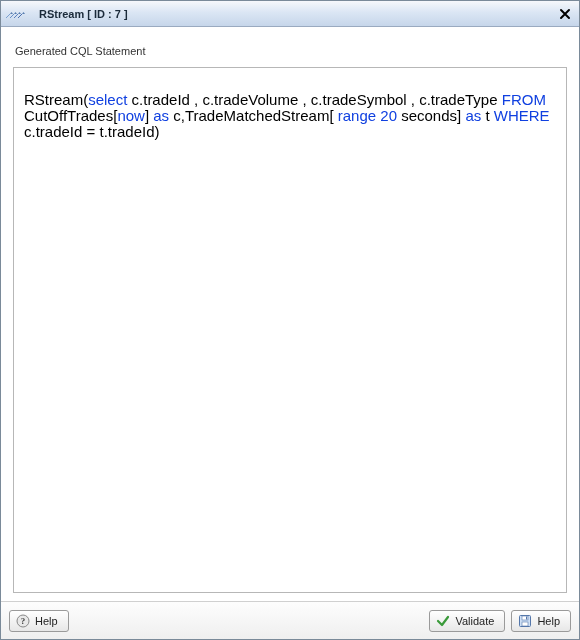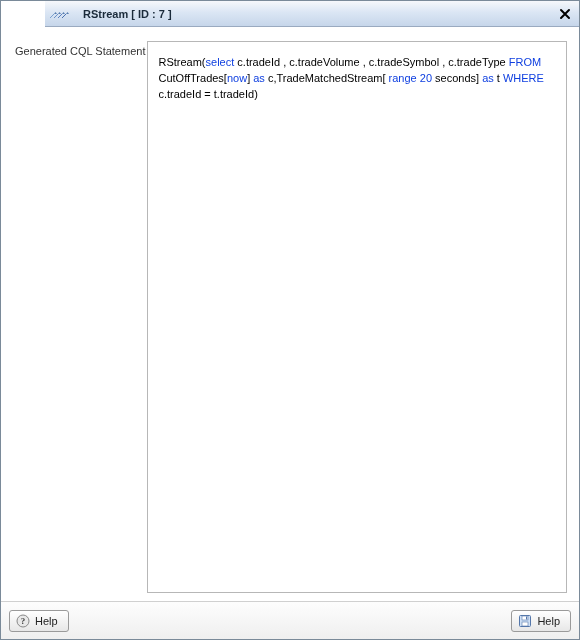--- a/index.html
+++ b/index.html
@@ -17,53 +17,52 @@
     display: flex; flex-direction: column;
     background: #fff;
   }
   .titlebar {
     height: 26px;
     background: linear-gradient(to bottom, #f6f8fb 0%, #dbe6f4 45%, #c6d6ea 100%);
     border-bottom: 1px solid #9aaac0;
     display: flex; align-items: center;
     padding: 0 6px 0 4px;
     gap: 6px;
-    margin-left: 44px;
   }
   .titlebar .icon svg { display: block; }
   .titlebar .title {
     font-weight: bold;
     font-size: 11px;
     color: #1a2a3a;
     flex: 0 0 auto;
   }
   .titlebar .spacer { flex: 1; }
   .titlebar .close {
     width: 16px; height: 16px;
     display: flex; align-items: center; justify-content: center;
     cursor: pointer;
     font-weight: bold;
   }
   .body {
     flex: 1;
     padding: 14px 12px 8px 12px;
-    display: flex; flex-direction: row;
+    display: flex; flex-direction: column;
     overflow: hidden;
   }
   .section-label {
     font-size: 11px;
     color: #333;
     margin: 4px 2px 10px 2px;
   }
   .cql-box {
     flex: 1;
     border: 1px solid #b7b7b7;
     background: #fff;
-    padding: 12px 10px;
-    font-size: 11px;
+    padding: 24px 10px;
+    font-size: 15px;
     line-height: 16px;
     overflow: auto;
     color: #000;
   }
   .cql-box span { white-space: normal; }
   .kw { color: #1040e0; }
   .footer {
     height: 38px;
     border-top: 1px solid #d0d0d0;
     background: linear-gradient(to bottom, #fdfdfd, #efefef);
@@ -130,20 +129,28 @@
           <circle cx="7" cy="7" r="6" fill="#e8e8e8" stroke="#888"></circle>
           <text x="7" y="10" text-anchor="middle" font-size="9" font-family="Tahoma" fill="#444" font-weight="bold">?</text>
         </svg>
       </span>
       <span>Help</span>
     </div>
     <span class="spacer"></span>
     <div class="btn">
       <span class="bicon">
         <svg width="14" height="14" viewBox="0 0 14 14">
+          <path d="M2 7 L6 11 L12 3" fill="none" stroke="#3a9a3a" stroke-width="2.2" stroke-linecap="round" stroke-linejoin="round"></path>
+        </svg>
+      </span>
+      <span>Validate</span>
+    </div>
+    <div class="btn">
+      <span class="bicon">
+        <svg width="14" height="14" viewBox="0 0 14 14">
           <rect x="1.5" y="1.5" width="11" height="11" rx="1" fill="#cfe0f5" stroke="#5577aa"></rect>
           <rect x="4" y="2" width="6" height="4" fill="#fff" stroke="#5577aa" stroke-width="0.6"></rect>
           <rect x="4" y="8" width="6" height="4" fill="#fff" stroke="#5577aa" stroke-width="0.6"></rect>
           <rect x="8" y="2.5" width="1.2" height="3" fill="#5577aa"></rect>
         </svg>
       </span>
       <span>Help</span>
     </div>
   </div>
 

